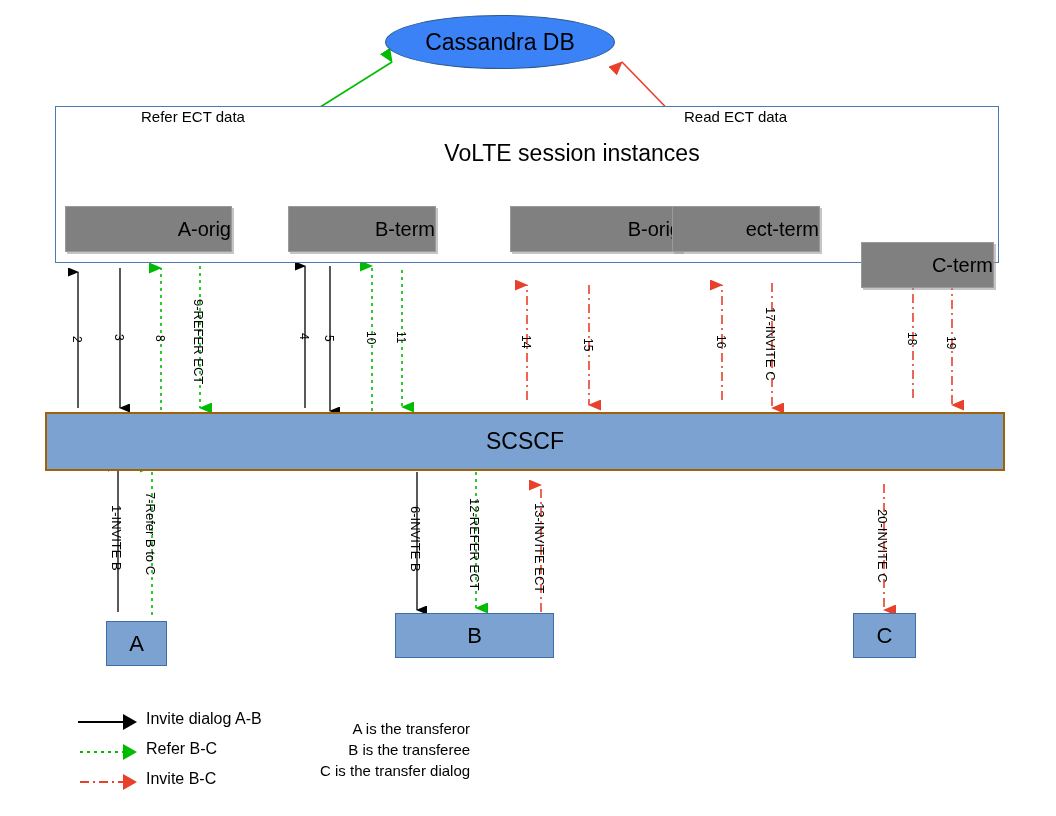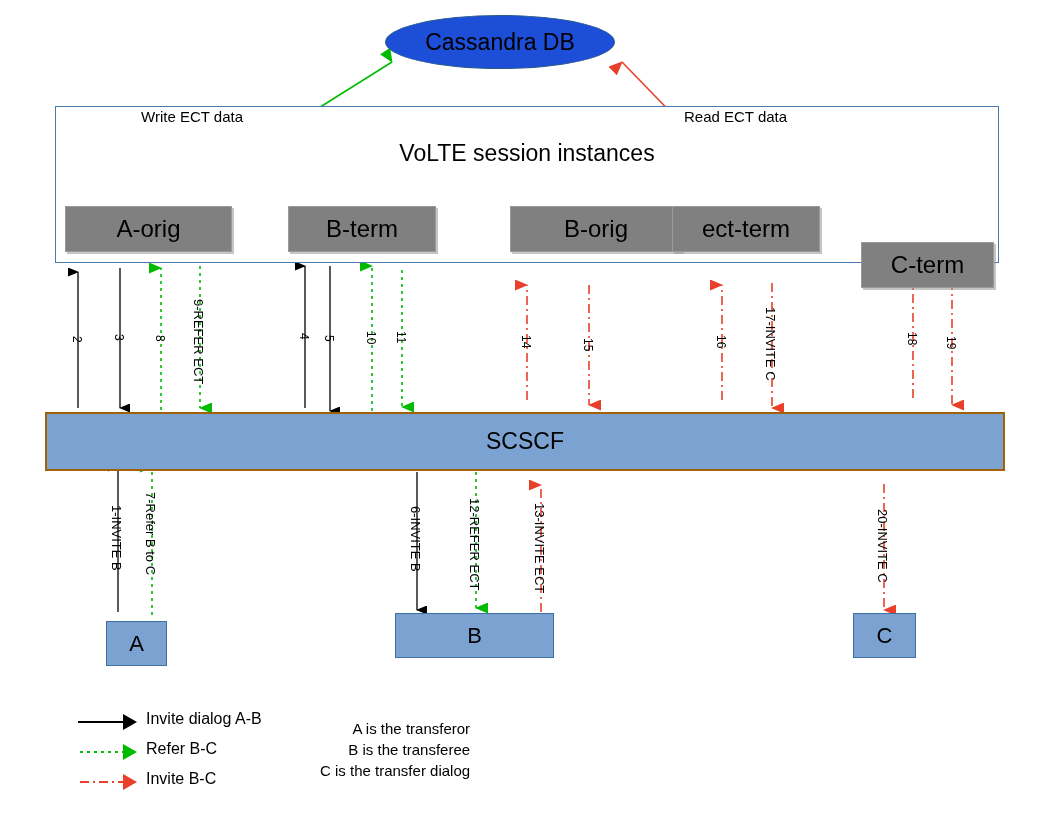--- a/index.html
+++ b/index.html
@@ -29,21 +29,21 @@
   }
 
   
   .db-ellipse {
     position: absolute;
     left: 385px;
     top: 15px;
     width: 230px;
     height: 54px;
     border-radius: 50%;
-    background: #1d4ed8;
+    background: #3b82f6;
     border: 1px solid #2a5b8c;
     display: flex;
     align-items: center;
     justify-content: center;
     font-size: 23px;
     color: #000;
     box-sizing: border-box;
   }
 
   
@@ -58,20 +58,21 @@
     box-sizing: border-box;
   }
   .volte-title {
     position: absolute;
     left: 55px;
     top: 140px;
     width: 944px;
     text-align: center;
     font-size: 23px;
     color: #000;
+    padding-left: 45px;
   }
   .write-label {
     position: absolute;
     left: 141px;
     top: 108px;
     font-size: 15px;
     color: #000;
     white-space: nowrap;
   }
   .read-label {
@@ -86,22 +87,22 @@
   
   .inst {
     position: absolute;
     top: 206px;
     height: 46px;
     background: #808080;
     border: 1px solid #9a9a9a;
     box-shadow: 2px 2px 0 rgba(150,150,150,0.55);
     display: flex;
     align-items: center;
-    justify-content: center;
-    font-size: 24px;
+    justify-content: flex-end;
+    font-size: 20px;
     color: #000;
     box-sizing: border-box;
   }
 
   
   .scscf {
     position: absolute;
     left: 45px;
     top: 412px;
     width: 960px;
@@ -249,21 +250,21 @@
         <line x1="80" y1="782" x2="124" y2="782" stroke="#e8402a" stroke-width="1.8" stroke-dasharray="9,4,2,4" marker-end="url(#ah-legend-red)"></line>
       </g>
   </svg>
 
   <div class="db-ellipse">
     <span>Cassandra DB</span>
   </div>
 
   <div class="volte-box"></div>
   <div class="volte-title">VoLTE session instances</div>
-  <div class="write-label">Write ECT data</div>
+  <div class="write-label">Refer ECT data</div>
   <div class="read-label">Read ECT data</div>
 
   <div id="instances-host">
       <div class="inst" style="left: 65px; width: 167px;">
         <span>A-orig</span>
       </div>
       <div class="inst" style="left: 288px; width: 148px;">
         <span>B-term</span>
       </div>
       <div class="inst" style="left: 471px; width: 172px; margin-left: 39px;">

